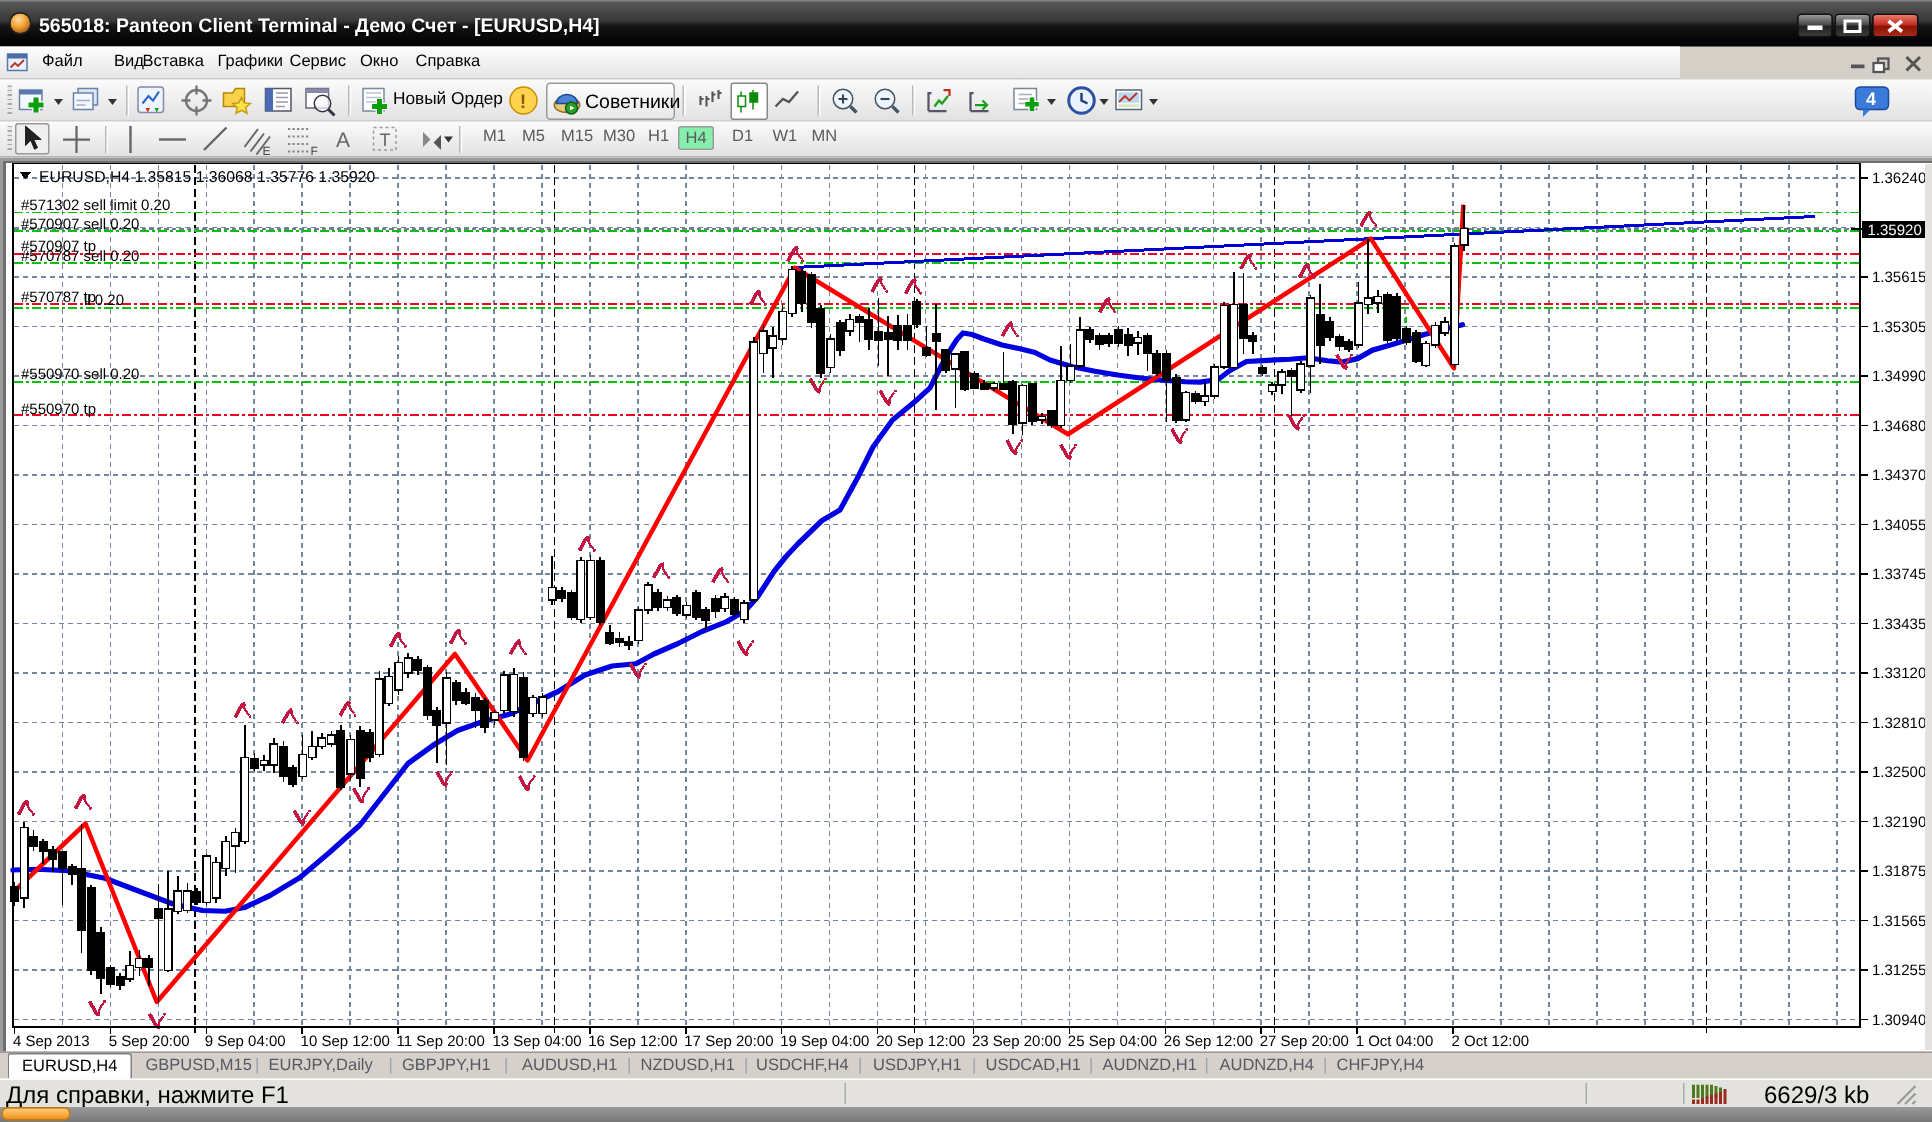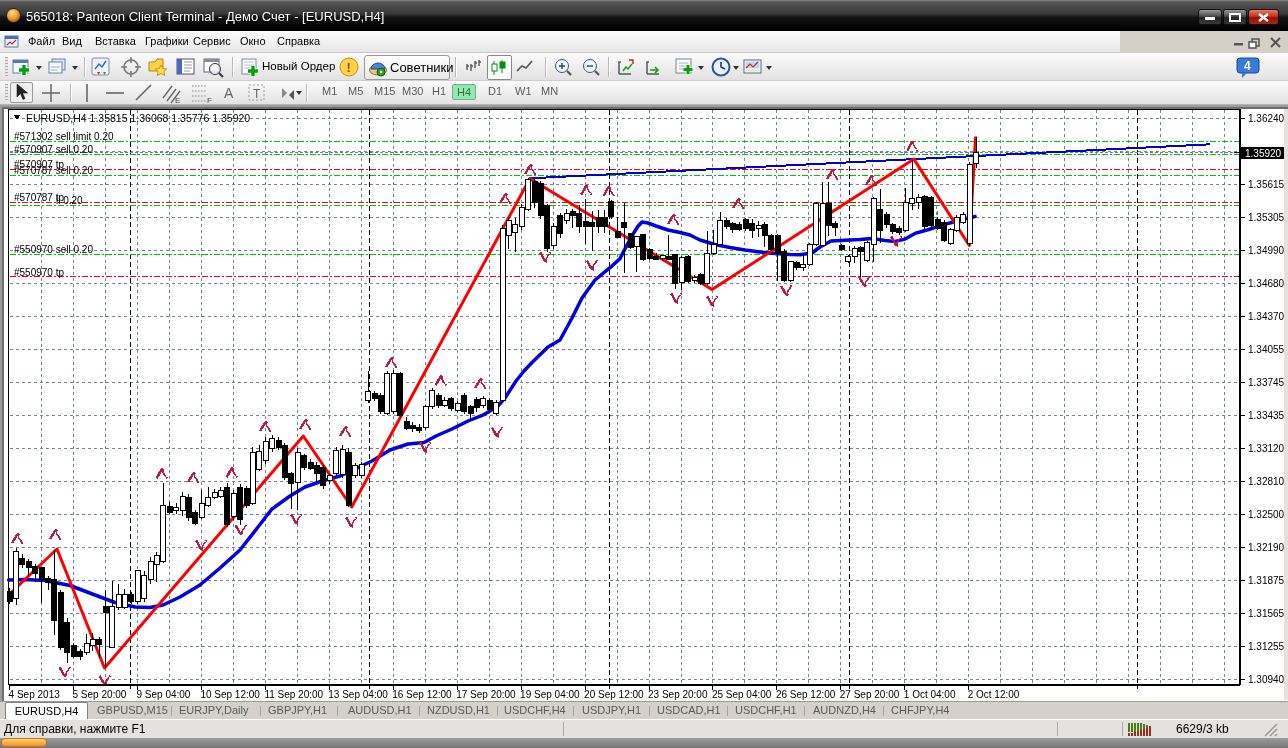--- a/index.html
+++ b/index.html
@@ -1,35 +1,35 @@
 <!DOCTYPE html>
 <html><head><meta charset="utf-8"><style>
 *{margin:0;padding:0;box-sizing:border-box}
 body{width:1288px;height:748px;overflow:hidden;position:relative;font-family:"Liberation Sans",sans-serif;background:#d4d0c8}
 .titlebar{position:absolute;left:0;top:0;width:1288px;height:31px;background:linear-gradient(#8a8a8a 0%,#565656 6%,#38383a 45%,#161617 55%,#0a0a0a 75%,#000 100%);}
 .title-ico{position:absolute;left:6px;top:8px;width:15px;height:15px;border-radius:50%;background:radial-gradient(circle at 40% 30%,#ffd9a0 0%,#f0a030 45%,#7a3c10 100%);border:1px solid #222}
-.title-txt{position:absolute;left:26px;top:8.5px;color:#fff;font-size:13px;font-weight:normal;text-shadow:0 1px 1px #000}
+.title-txt{position:absolute;left:26px;top:8.5px;color:#fff;font-size:13px;font-weight:bold;text-shadow:0 1px 1px #000}
 .wbtn{position:absolute;top:9px;height:16px;border-radius:3px;border:1px solid #101010}
 .wbtn.min{left:1198px;width:24px;background:linear-gradient(#9a9a9a,#4a4a4a 45%,#222 55%,#3a3a3a)}
 .wbtn.max{left:1223px;width:24px;background:linear-gradient(#9a9a9a,#4a4a4a 45%,#222 55%,#3a3a3a)}
 .wbtn.cls{left:1248px;width:31px;background:linear-gradient(#e87a6a,#c43022 45%,#8e1408 55%,#a52a18)}
 .menubar{position:absolute;left:0;top:31px;width:1120px;height:22px;background:linear-gradient(#fdfdfd,#e6e6e6);border-bottom:1px solid #c8c8c8;color:#000;font-size:11px}
 .menubar span{position:absolute;top:4px}
 .toolbar1{position:absolute;left:0;top:53px;width:1288px;height:28px;background:linear-gradient(#fbfbfb,#e2e2e2);border-bottom:1px solid #cfcfcf}
 .toolbar2{position:absolute;left:0;top:81px;width:1288px;height:24px;background:linear-gradient(#fbfbfb,#e2e2e2);border-bottom:1px solid #b6b6b6}
 .sep1{position:absolute;top:4px;width:1px;height:20px;background:#b9b9b9;box-shadow:1px 0 0 #fff}
 .sep2{position:absolute;top:3px;width:1px;height:18px;background:#b9b9b9;box-shadow:1px 0 0 #fff}
 .grip{position:absolute;left:5px;width:3px;background:repeating-linear-gradient(#aaa 0 1px,#e8e8e8 1px 3px)}
 .tf{position:absolute;top:85px;font-size:11px;font-weight:normal;color:#5a5a5a}
 .tfsel{border:1px solid #9a9a9a;background:#86efac;border-radius:2px;padding:1px 4px}
 .dd{position:absolute;width:0;height:0;border-left:3px solid transparent;border-right:3px solid transparent;border-top:4px solid #333}
 .tabbar{position:absolute;left:0;top:701px;width:1288px;height:18px;background:#d5d1ca;border-top:1px solid #9a9a9a;font-size:11px;color:#555a60}
 .tab{position:absolute;top:0;height:28px;padding-top:2px}
 .atab{position:absolute;left:5px;top:0;width:83px;height:18px;background:#fff;border:1px solid #808080;border-bottom:none;color:#000;text-align:center;padding-top:2px;border-radius:2px 2px 0 0}
-.statusbar{position:absolute;left:0;top:719px;width:1288px;height:19px;background:#e4e2de;border-top:1px solid #fff;font-size:12px;color:#000}
+.statusbar{position:absolute;left:0;top:719px;width:1288px;height:19px;background:#e4e2de;border-top:1px solid #fff;font-size:16px;color:#000}
 .botstrip{position:absolute;left:0;top:738px;width:1288px;height:10px;background:linear-gradient(#9a9a9a,#777)}
 .obar{position:absolute;left:1px;top:738px;width:46px;height:9px;border-radius:4px;background:linear-gradient(#ffd070,#f09024);border:1px solid #c07812}
 </style></head><body>
 <div class="titlebar"></div>
 <div class="title-ico"></div>
 <div class="title-txt">565018: Panteon Client Terminal - Демо Счет - [EURUSD,H4]</div>
 <div class="wbtn min"></div>
 <div class="wbtn max"></div>
 <div class="wbtn cls"></div>
 <svg style="position:absolute;left:0;top:0" width="1288" height="31">
@@ -37,21 +37,21 @@
  <rect x="1230" y="14" width="10" height="7" fill="none" stroke="#fff" stroke-width="2"></rect>
  <path d="M1259,14 l9,7 M1268,14 l-9,7" stroke="#fff" stroke-width="2.4"></path>
 </svg>
 <div class="menubar">
  <svg style="position:absolute;left:4px;top:3px" width="16" height="16">
       <rect x="1" y="2" width="13" height="11" fill="#e8f0fa" stroke="#5a7aa8"></rect>
       <rect x="1" y="2" width="13" height="3" fill="#4a6ea8"></rect>
       <path d="M3,11 l3,-3 l2,2 l4,-4" stroke="#c03020" stroke-width="1.2" fill="none"></path>
     </svg>
  <span style="left:28px">Файл</span>
-    <span style="left:62px">Вид</span>
+    <span style="left:76px">Вид</span>
     <span style="left:95px">Вставка</span>
  <span style="left:145px">Графики</span>
     <span style="left:193px">Сервис</span>
     <span style="left:240px">Окно</span>
  <span style="left:277px">Справка</span>
  <svg style="position:absolute;left:1230px;top:3px" width="56" height="16">
   <rect x="4" y="9" width="9" height="2.5" fill="#555"></rect>
   <rect x="22" y="5" width="7" height="7" fill="none" stroke="#555" stroke-width="1.5"></rect>
       <rect x="19" y="8" width="7" height="6" fill="#fff" stroke="#555" stroke-width="1.5"></rect>
   <path d="M41,4 l9,9 M50,4 l-9,9" stroke="#555" stroke-width="2"></path>
@@ -763,21 +763,21 @@
  <span class="tab" style="left:348px">AUDUSD,H1</span>
     <span class="tab" style="left:418px;color:#9aa0a8">|</span>
  <span class="tab" style="left:427px">NZDUSD,H1</span>
     <span class="tab" style="left:496px;color:#9aa0a8">|</span>
  <span class="tab" style="left:504px">USDCHF,H4</span>
     <span class="tab" style="left:572px;color:#9aa0a8">|</span>
  <span class="tab" style="left:582px">USDJPY,H1</span>
     <span class="tab" style="left:648px;color:#9aa0a8">|</span>
  <span class="tab" style="left:657px">USDCAD,H1</span>
     <span class="tab" style="left:726px;color:#9aa0a8">|</span>
- <span class="tab" style="left:735px">USDCHF,H1</span>
+ <span class="tab" style="left:735px">AUDNZD,H1</span>
     <span class="tab" style="left:803px;color:#9aa0a8">|</span>
  <span class="tab" style="left:813px">AUDNZD,H4</span>
     <span class="tab" style="left:882px;color:#9aa0a8">|</span>
  <span class="tab" style="left:891px">CHFJPY,H4</span>
 </div>
 <div class="statusbar">
  <span style="position:absolute;left:4px;top:2px">Для справки, нажмите F1</span>
  <div style="position:absolute;left:563px;top:2px;width:1px;height:14px;background:#aaa"></div>
  <div style="position:absolute;left:1057px;top:2px;width:1px;height:14px;background:#aaa"></div>
  <div style="position:absolute;left:1122px;top:2px;width:1px;height:14px;background:#aaa"></div>

